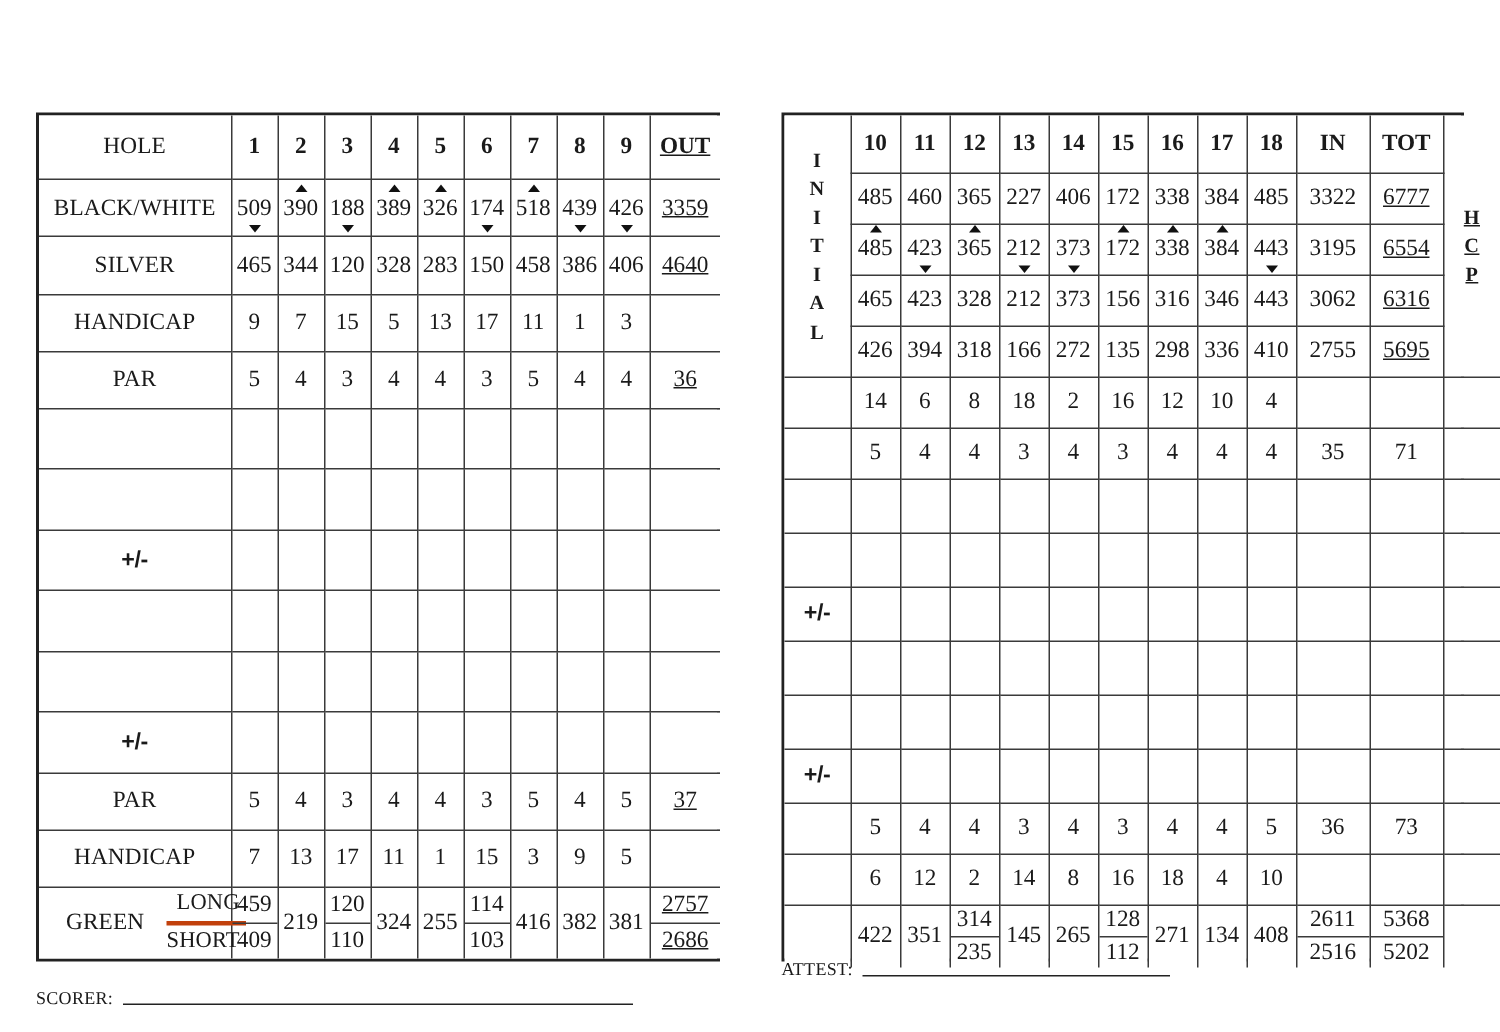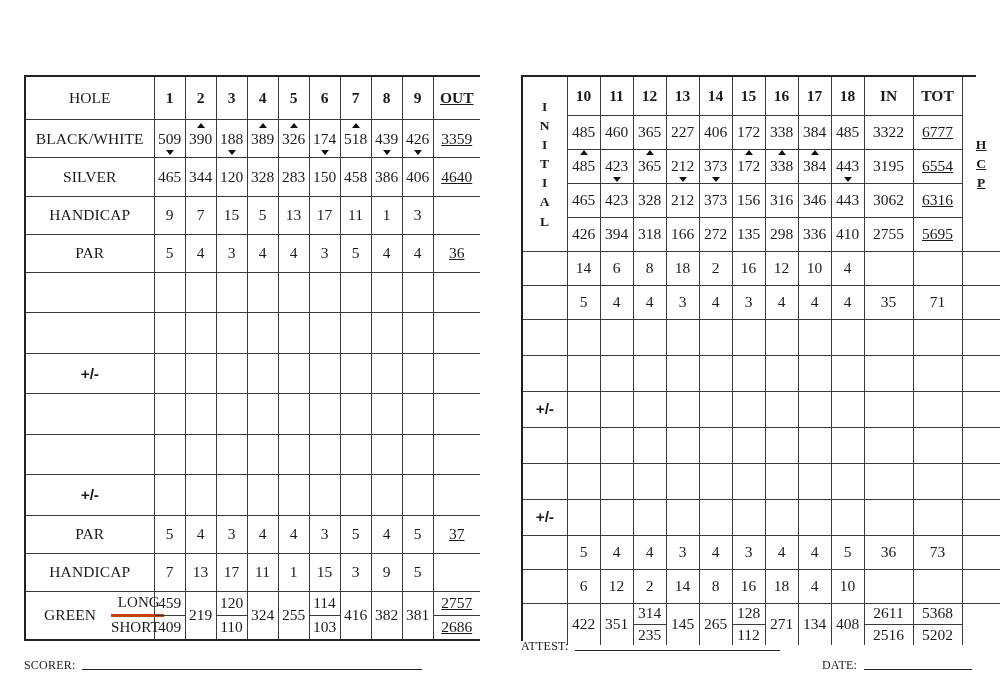--- a/index.html
+++ b/index.html
@@ -660,18 +660,14 @@
   <div class="sigrow" style="left:24px;top:658px;width:460px;">
     <span class="txt">SCORER:</span>
     <span class="rule" style="width:340px;"></span>
   </div>
 
   <div class="sigrow" style="left:521px;top:639px;">
     <span class="txt">ATTEST:</span>
     <span class="rule" style="width:205px;"></span>
   </div>
 
-  <div class="sigrow" style="left:822px;top:658px;">
-    <span class="txt">DATE:</span>
-    <span class="rule" style="width:108px;"></span>
-  </div>
 
 </div>
 
 </body></html>

